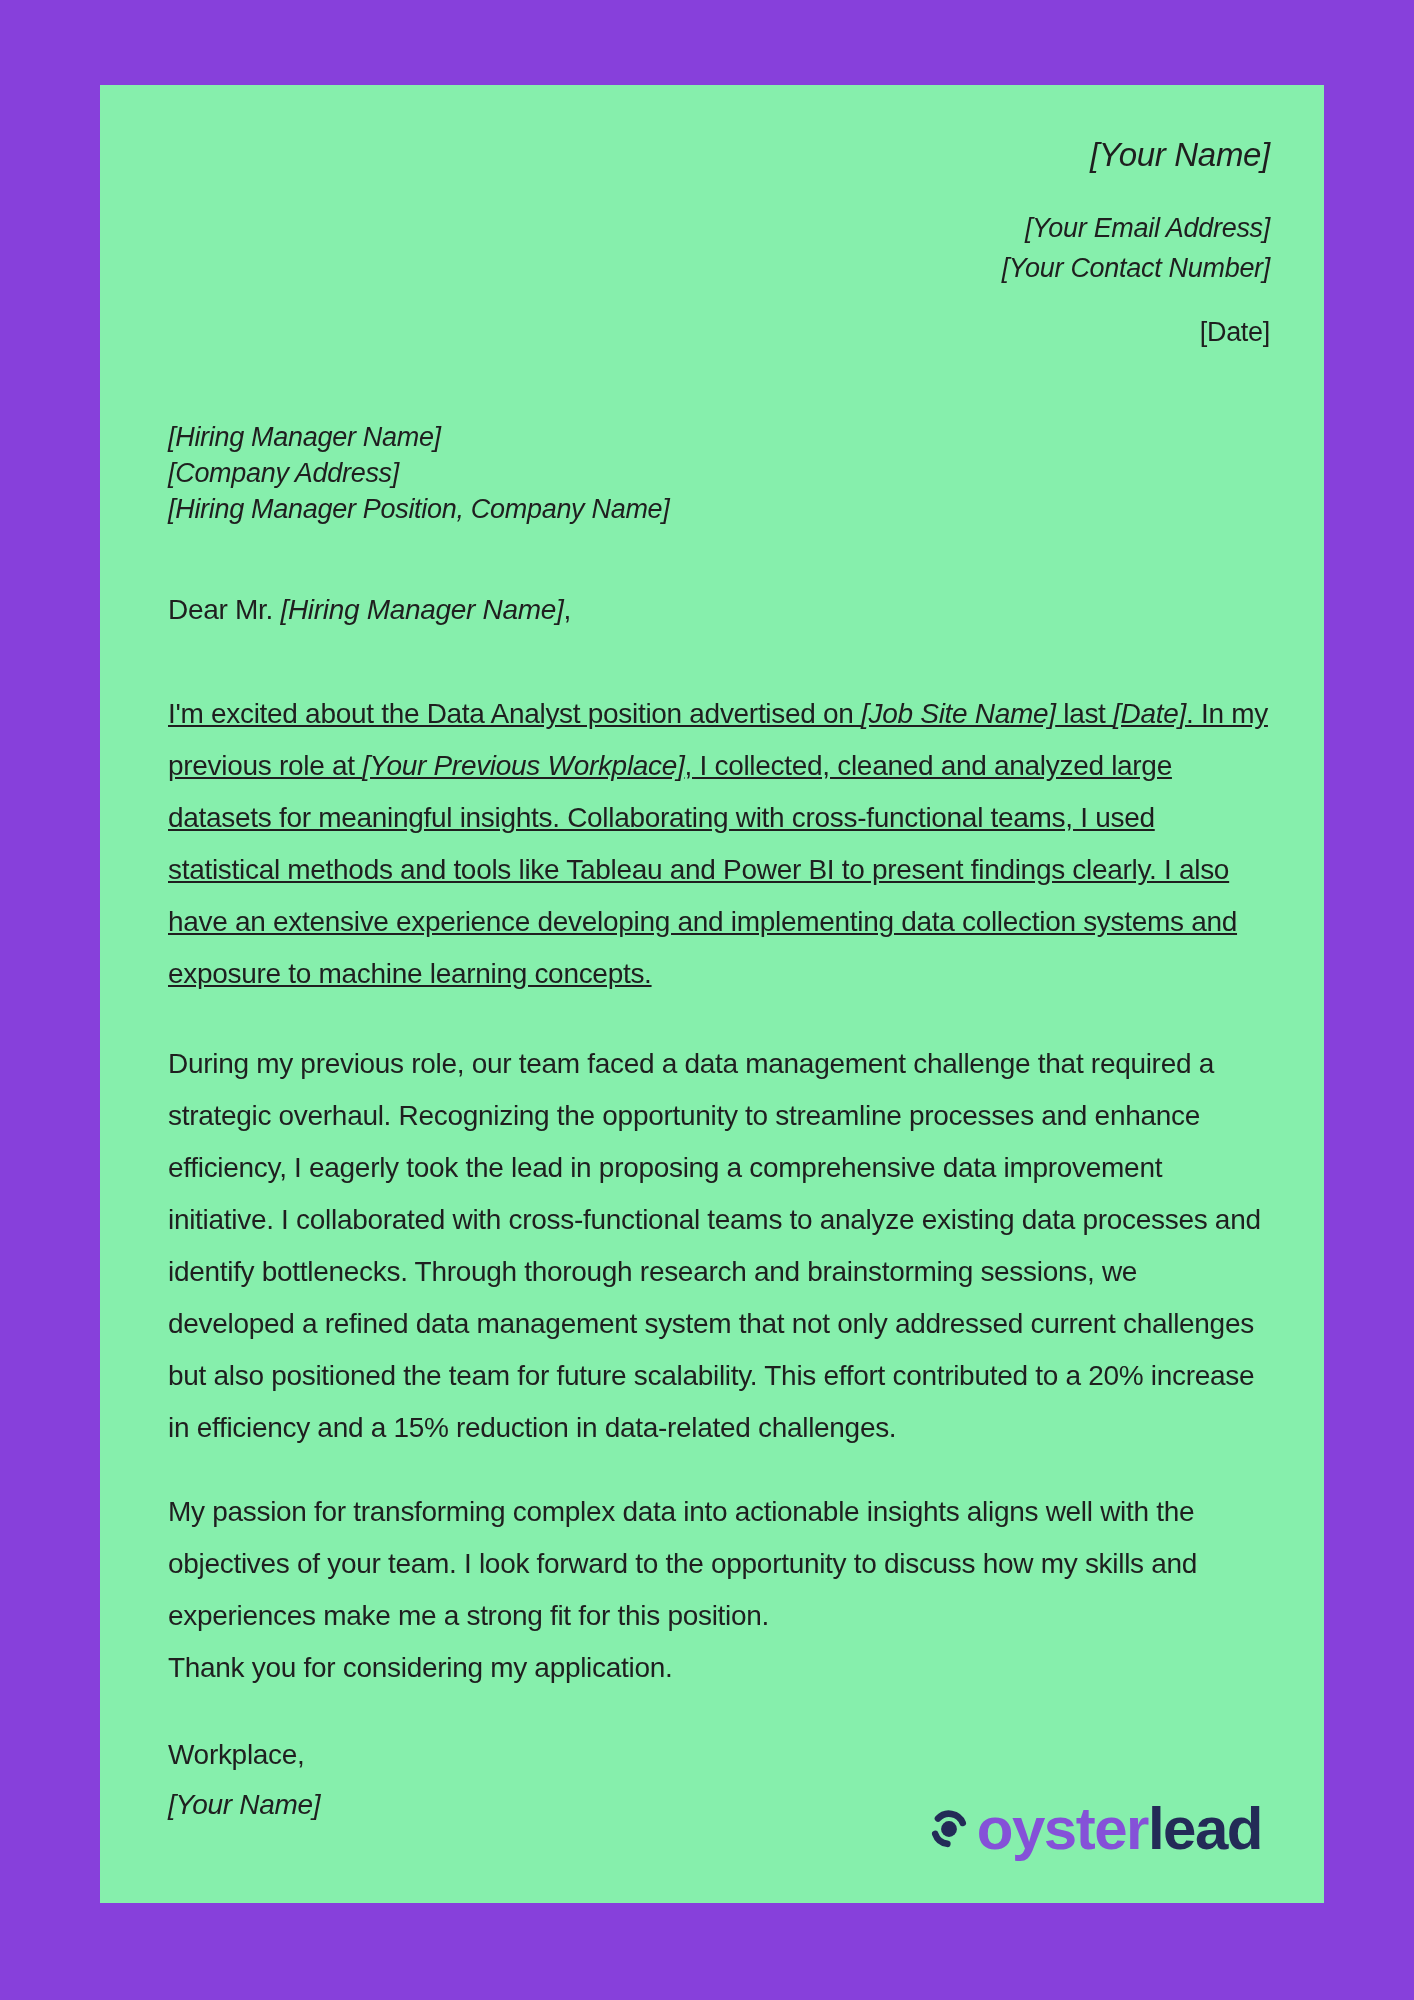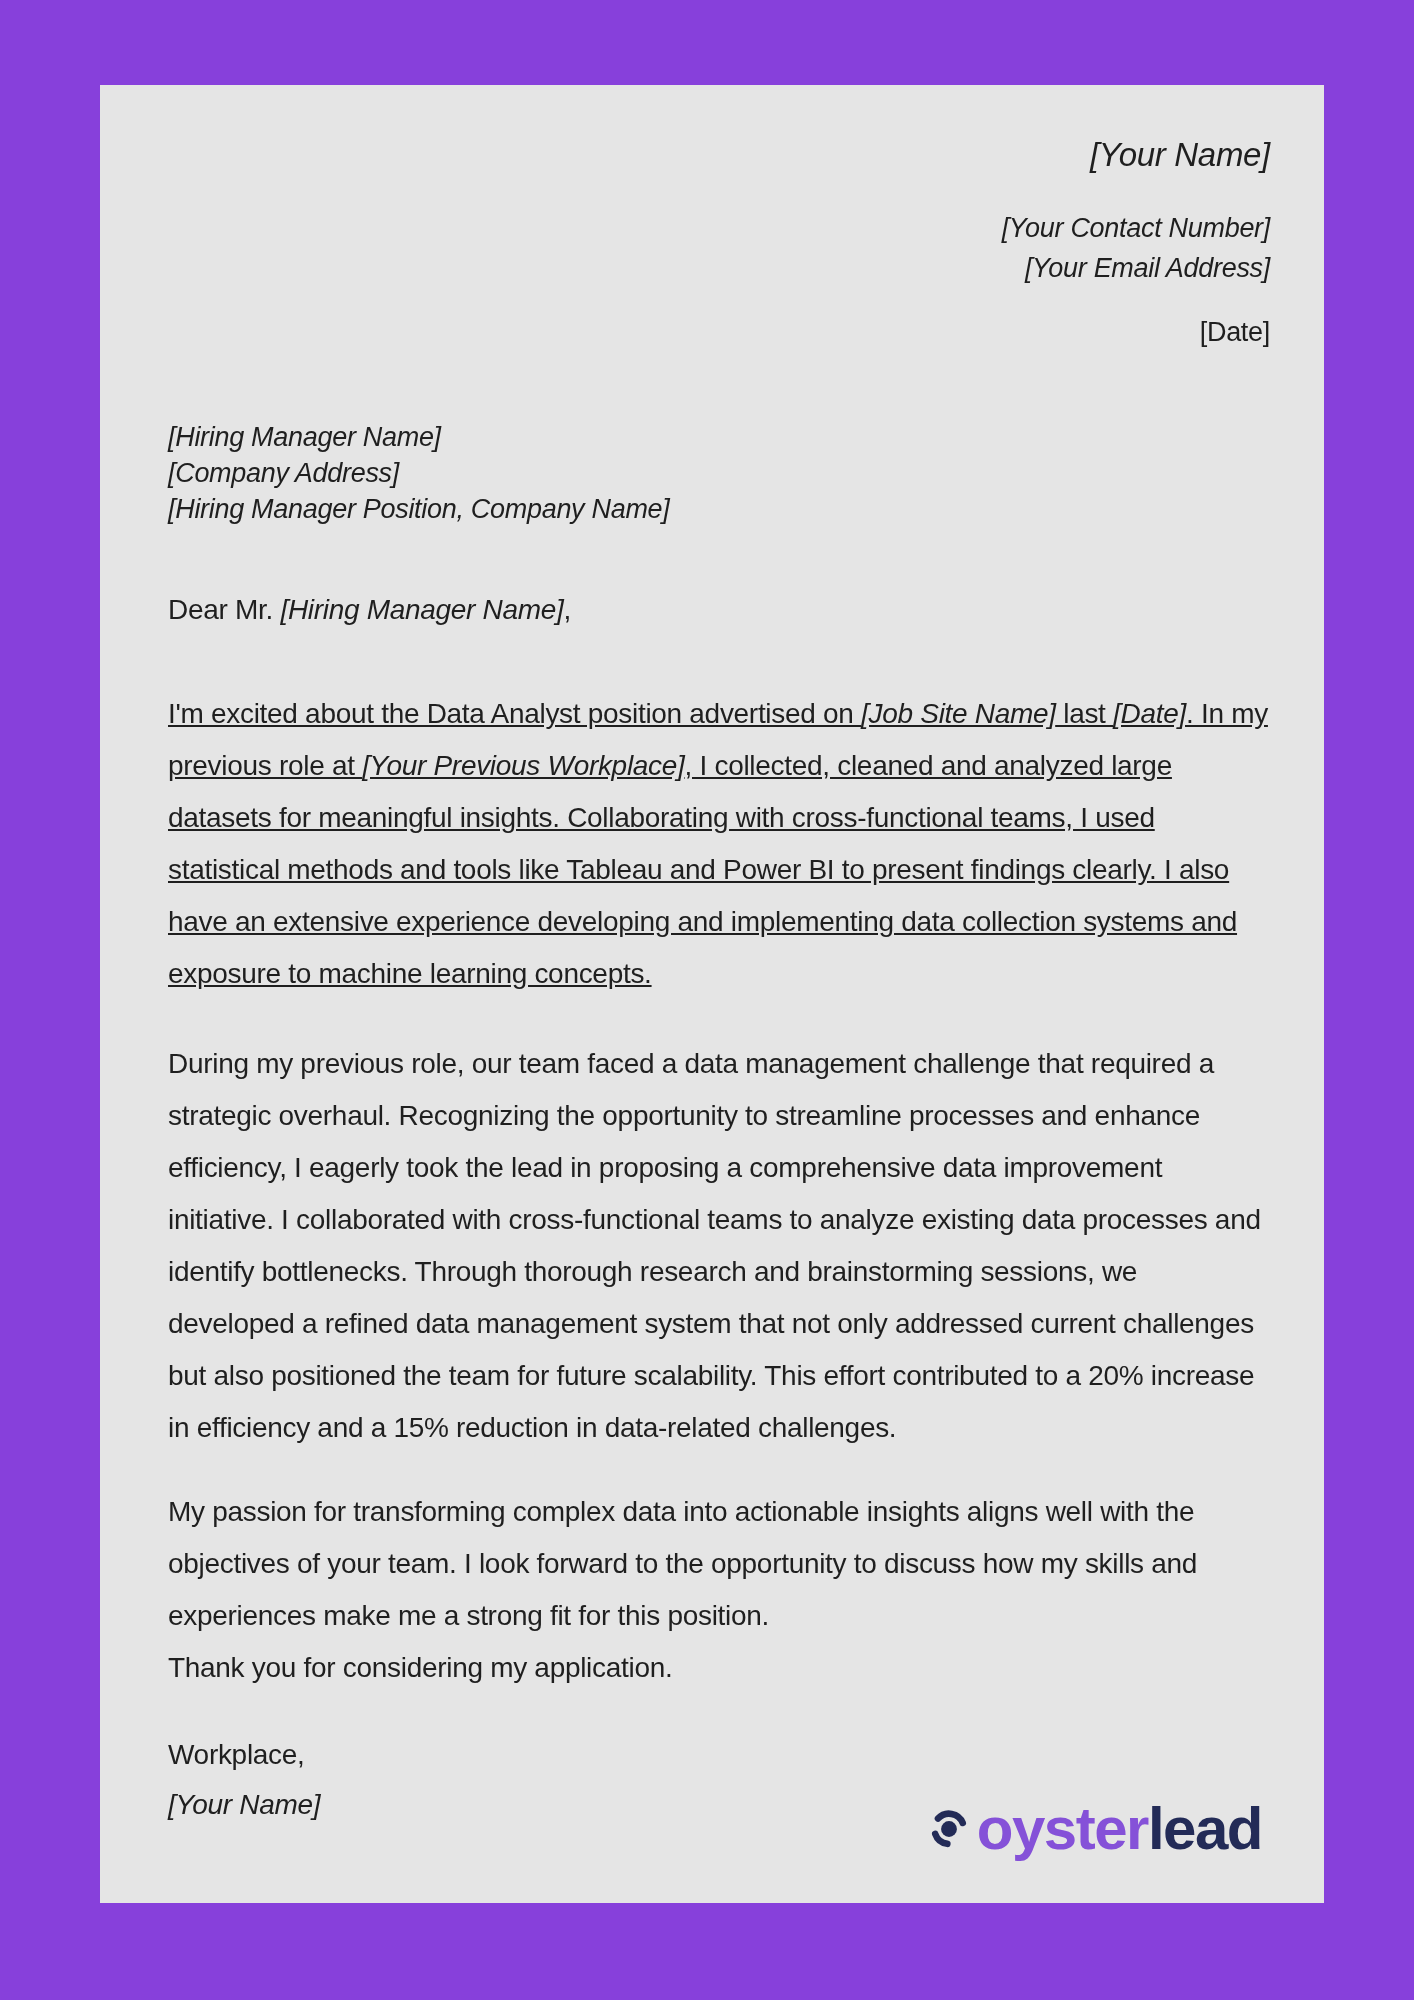--- a/index.html
+++ b/index.html
@@ -5,21 +5,21 @@
   html,body{margin:0;padding:0;}
   body{
     width:1414px;height:2000px;position:relative;
     background:#8740DB;
     font-family:"Liberation Sans","DejaVu Sans",sans-serif;
     color:#1f1f1f;
     overflow:hidden;
   }
   .page{
     position:absolute;left:100px;top:85px;right:90px;bottom:97px;
-    background:#e5e5e5;
+    background:#86efac;
   }
   .content{
     position:relative;height:100%;box-sizing:border-box;
     padding:50px 54px 0 68px;
     font-size:28px;
     letter-spacing:-0.3px;
   }
   .it{font-style:italic;}
   
   .sender{text-align:right;}
@@ -49,22 +49,22 @@
   .logo-link{color:#232B57;}
 </style>
 </head>
 <body>
 
 <div class="page">
   <div class="content">
 
     <div class="sender">
       <div class="h-name">[Your Name]</div>
+      <div class="h-line">[Your Email Address]</div>
       <div class="h-line">[Your Contact Number]</div>
-      <div class="h-line">[Your Email Address]</div>
       <div class="h-date">[Date]</div>
     </div>
 
     <div class="recipient">
       <div>[Hiring Manager Name]</div>
       <div>[Company Address]</div>
       <div>[Hiring Manager Position, Company Name]</div>
     </div>
 
     <div class="salutation"><span>Dear Mr. </span><span class="it">[Hiring Manager Name]</span><span>,</span></div>

